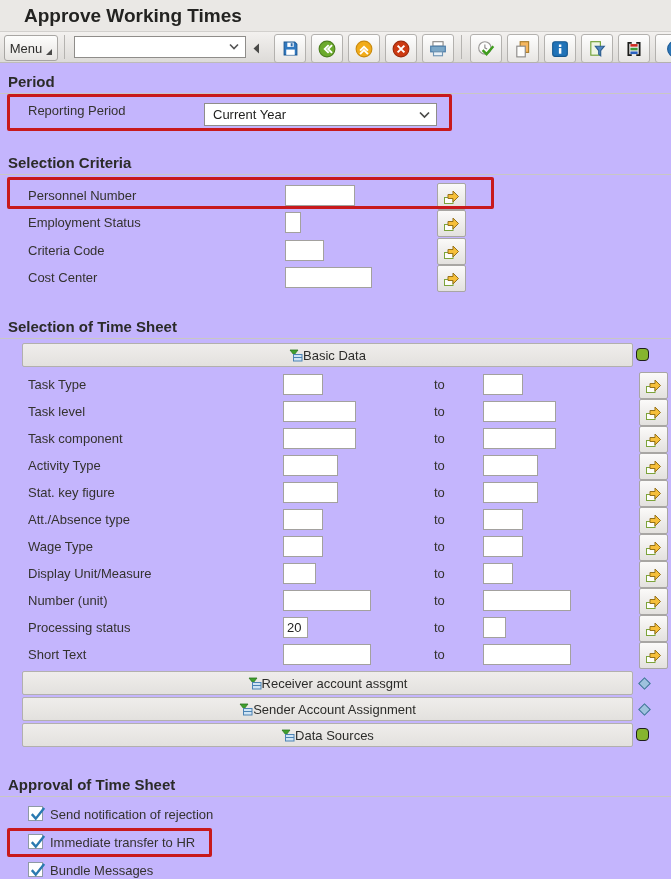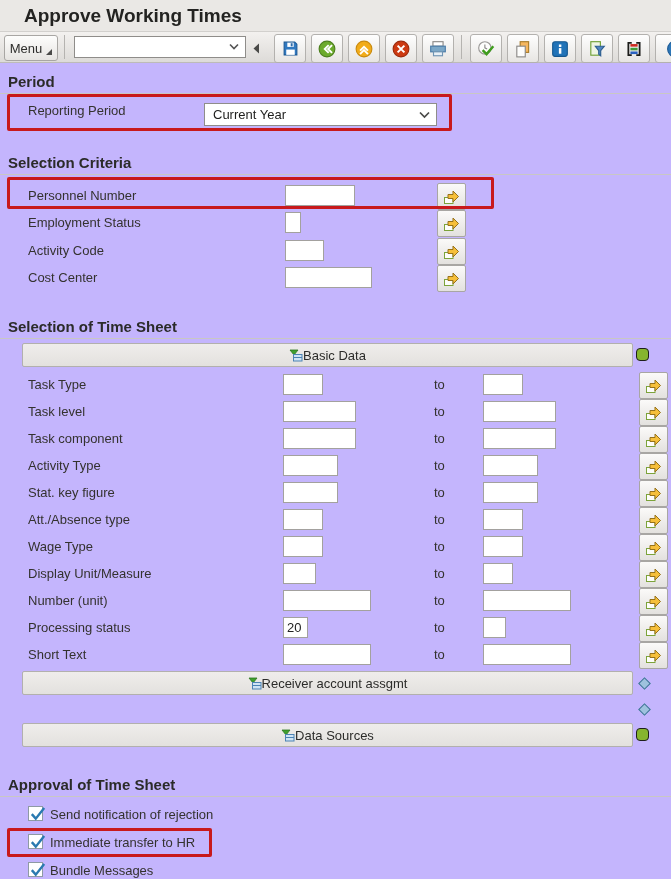--- a/index.html
+++ b/index.html
@@ -183,21 +183,21 @@
       <span class="lbl">Employment Status</span>
       <input class="sap" style="left: 285px; top: 3px; width: 16px;" value="">
       <div class="msbtn" style="left:437px;top:1px">
         <svg width="18" height="16" viewBox="0 0 18 16">
           <rect x="1.5" y="8.5" width="8.5" height="6" fill="#fdfdfb" stroke="#7ca33a"></rect>
           <polygon points="5,5.5 10,5.5 10,2 15.5,7.5 10,13 10,9.5 5,9.5" fill="#f6bf3a" stroke="#97721a"></polygon>
         </svg>
       </div>
     </div>
       <div class="abs rowline" style="top: 237px;">
-      <span class="lbl">Activity Code</span>
+      <span class="lbl">Criteria Code</span>
       <input class="sap" style="left: 285px; top: 3px; width: 39px;" value="">
       <div class="msbtn" style="left:437px;top:1px">
         <svg width="18" height="16" viewBox="0 0 18 16">
           <rect x="1.5" y="8.5" width="8.5" height="6" fill="#fdfdfb" stroke="#7ca33a"></rect>
           <polygon points="5,5.5 10,5.5 10,2 15.5,7.5 10,13 10,9.5 5,9.5" fill="#f6bf3a" stroke="#97721a"></polygon>
         </svg>
       </div>
     </div>
       <div class="abs rowline" style="top: 264px;">
       <span class="lbl">Cost Center</span>
@@ -366,20 +366,28 @@
           <polygon points="1,1 9,1 5,6" fill="#3fa02e" stroke="#2c7420" stroke-width="0.8"></polygon>
           <rect x="4.5" y="5.5" width="8.5" height="6.5" fill="#cfe4f4" stroke="#4c83b4"></rect>
           <line x1="4.5" y1="8.5" x2="13" y2="8.5" stroke="#4c83b4"></line>
         </svg>
         <span class="lbl">Receiver account assgmt</span>
       </div>
 
       <span class="diamond" style="left:640px;top:8px"></span>
     </div>
       <div class="abs" style="left: 0px; width: 671px; height: 26px; top: 697px;">
+      <div class="gbar" style="position:absolute;top:0">
+        <svg width="14" height="13" viewBox="0 0 14 13">
+          <polygon points="1,1 9,1 5,6" fill="#3fa02e" stroke="#2c7420" stroke-width="0.8"></polygon>
+          <rect x="4.5" y="5.5" width="8.5" height="6.5" fill="#cfe4f4" stroke="#4c83b4"></rect>
+          <line x1="4.5" y1="8.5" x2="13" y2="8.5" stroke="#4c83b4"></line>
+        </svg>
+        <span class="lbl">Sender Account Assignment</span>
+      </div>
 
       <span class="diamond" style="left:640px;top:8px"></span>
     </div>
       <div class="abs" style="left: 0px; width: 671px; height: 26px; top: 723px;">
       <div class="gbar" style="position:absolute;top:0">
         <svg width="14" height="13" viewBox="0 0 14 13">
           <polygon points="1,1 9,1 5,6" fill="#3fa02e" stroke="#2c7420" stroke-width="0.8"></polygon>
           <rect x="4.5" y="5.5" width="8.5" height="6.5" fill="#cfe4f4" stroke="#4c83b4"></rect>
           <line x1="4.5" y1="8.5" x2="13" y2="8.5" stroke="#4c83b4"></line>
         </svg>

